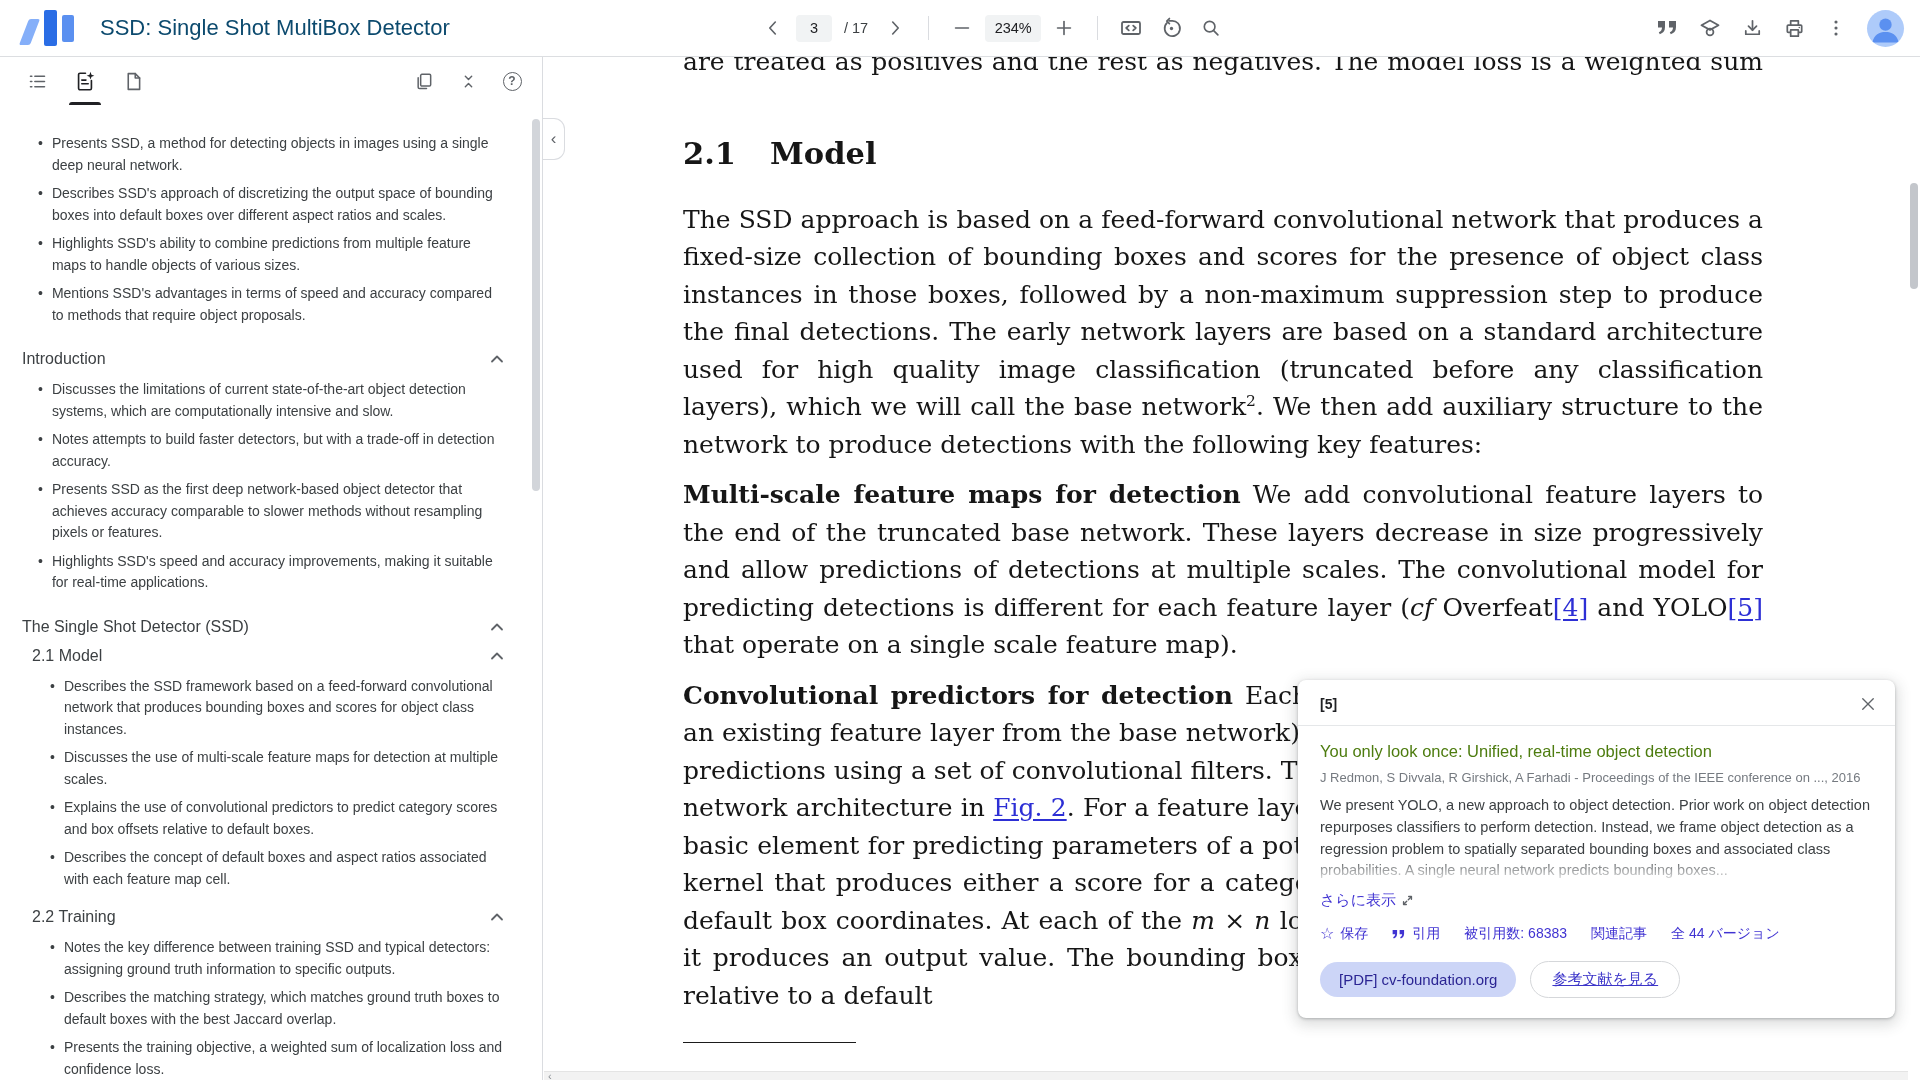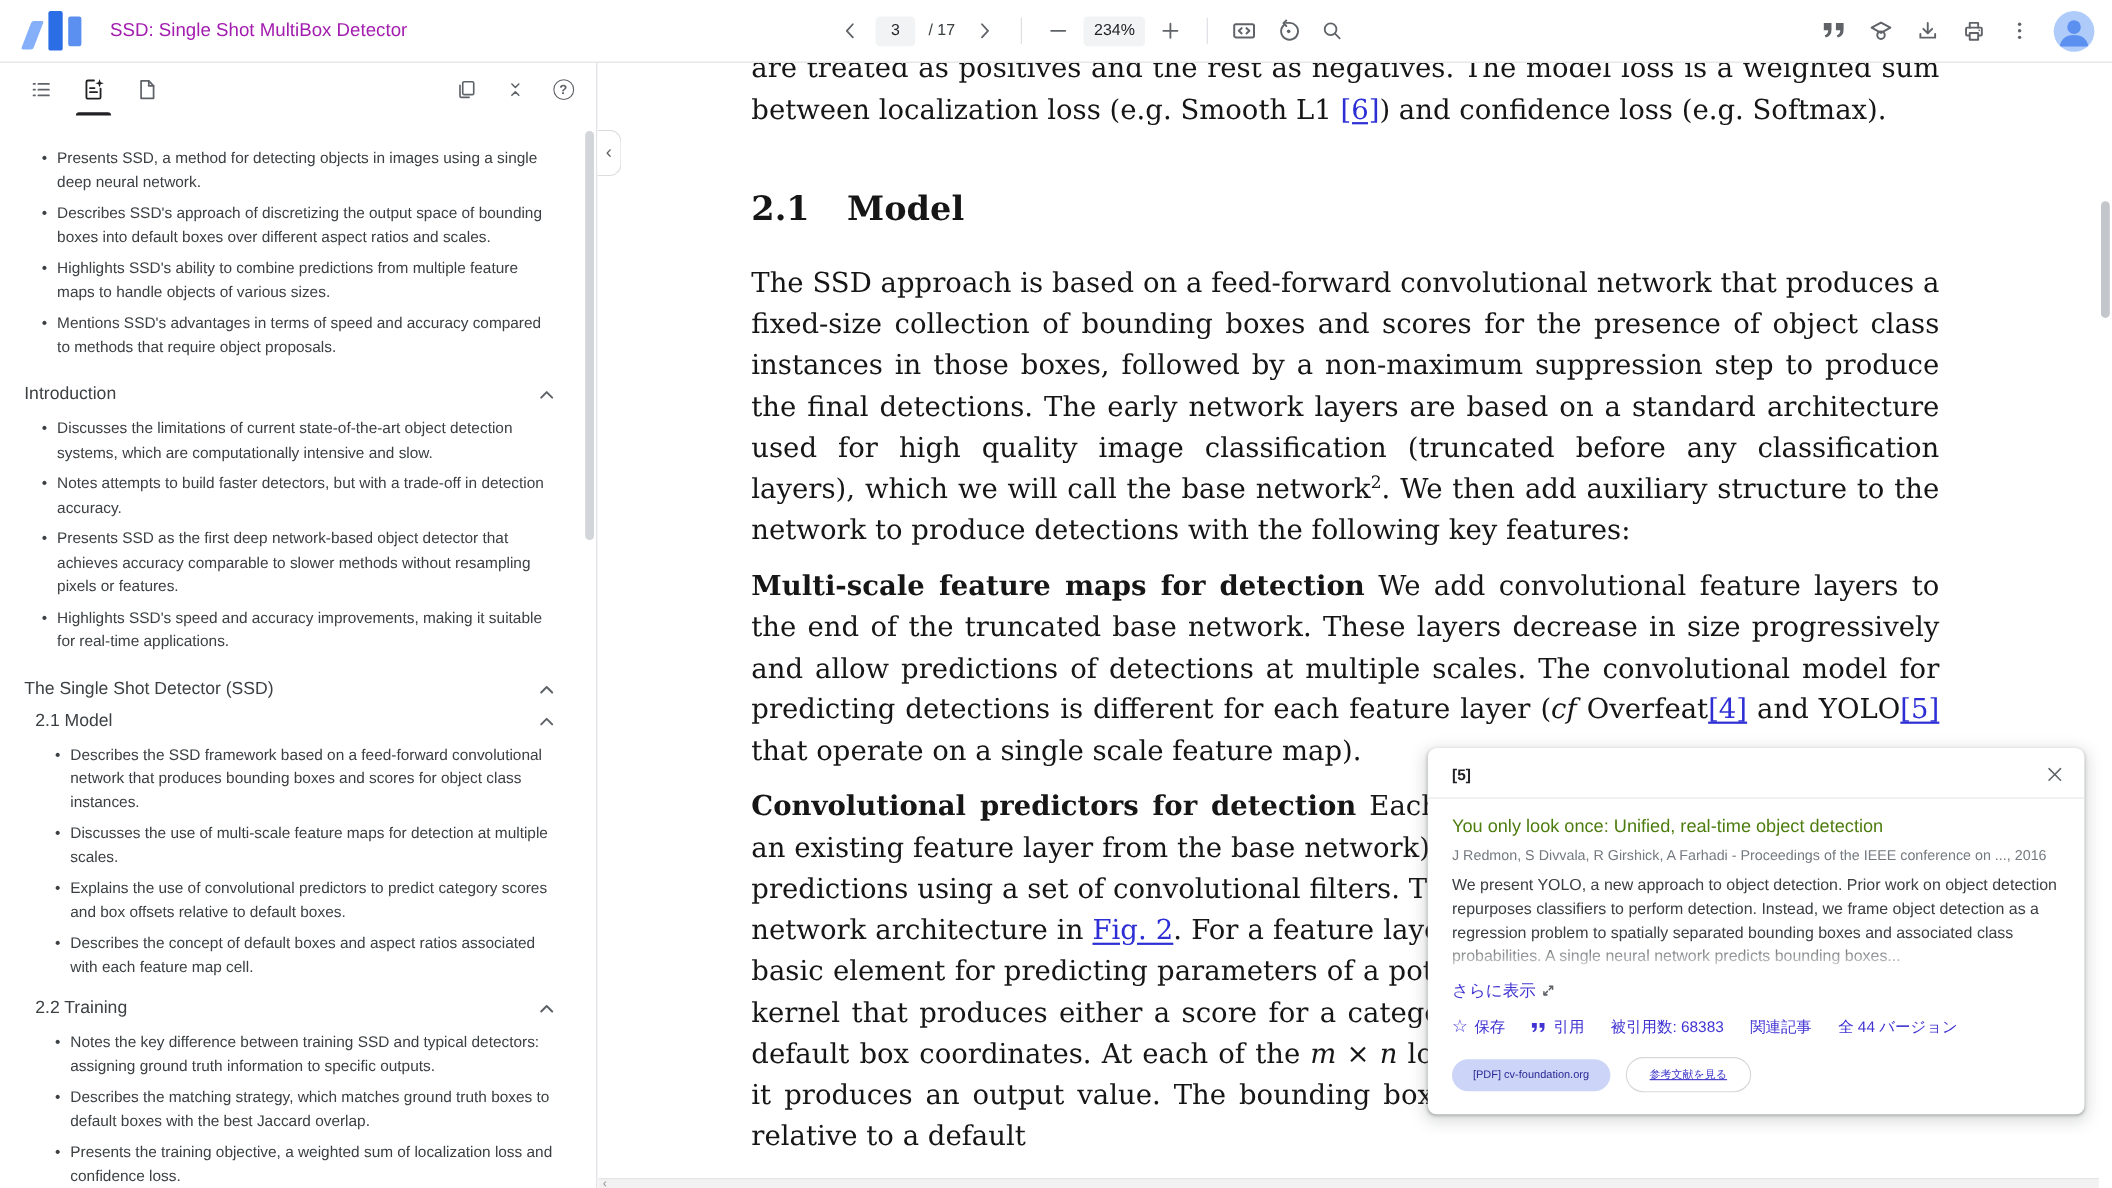--- a/index.html
+++ b/index.html
@@ -10,21 +10,21 @@
   .toolbar { position:fixed; top:0; left:0; right:0; height:57px; background:#fff;
              border-bottom:1px solid #dcdee1; display:flex; align-items:center; z-index:80; }
   .tb-left { display:flex; align-items:center; padding-left:22px; }
   .logo { position:relative; width:58px; height:40px; margin-right:20px; }
   .logo .l-slash { position:absolute; left:2px; top:11px; width:11px; height:26px;
                    background:#85aff9; transform:skewX(-21deg); border-radius:2px; }
   .logo .l-mid { position:absolute; left:22px; top:2px; width:13px; height:36px;
                  background:#2a6de5; border-radius:2px; }
   .logo .l-right { position:absolute; left:40px; top:7px; width:12px; height:27px;
                    background:#5b90f0; border-radius:2px; }
-  .tb-title { font-size:17px; color:#a21caf; }
+  .tb-title { font-size:22px; color:#0c4a6e; }
   .tb-center { position:absolute; left:756px; display:flex; align-items:center; gap:6px; height:57px; }
   .icon-btn { display:flex; align-items:center; justify-content:center; width:34px; height:34px;
               border:none; background:transparent; cursor:pointer; border-radius:50%; padding:0; }
   .valbox { background:#f1f3f4; border-radius:4px; min-width:36px; height:27px; padding:0 8px;
             display:flex; align-items:center; justify-content:center; font-size:14.5px; color:#202124; }
   .pg-total { font-size:14.5px; color:#3c4043; margin:0 4px 0 6px; white-space:pre; }
   .tb-sep { width:1px; height:24px; background:#dadce0; margin:0 10px; }
   .tb-right { margin-left:auto; display:flex; align-items:center; gap:8px; padding-right:16px; }
   .avatar { width:37px; height:37px; border-radius:50%; background:#aecbfa; overflow:hidden;
             position:relative; cursor:pointer; margin-left:6px; }
@@ -104,21 +104,21 @@
   .pp-abs { font-size:14.5px; line-height:21.8px; color:#3c4043; text-align:left; }
   .pp-fade { position:absolute; left:0; right:0; bottom:0; height:26px;
              background:linear-gradient(to bottom, rgba(255,255,255,0), rgba(255,255,255,.92)); }
   .pp-more { margin-top:9px; display:inline-flex; align-items:center; gap:6px; font-size:15px;
              color:#4033d2; cursor:pointer; }
   .pp-actions { margin-top:15px; display:flex; align-items:center; gap:24px; font-size:14px;
                 color:#4033d2; }
   .pp-act { display:inline-flex; align-items:center; gap:6px; cursor:pointer; white-space:nowrap; }
   .star-ic { font-size:16px; line-height:1; }
   .pp-buttons { margin-top:18px; display:flex; align-items:center; gap:14px; }
-  .btn-pill { border-radius:19px; font-size:10px; padding:9px 19px; cursor:pointer; border:none; }
+  .btn-pill { border-radius:19px; font-size:15px; padding:9px 19px; cursor:pointer; border:none; }
   .btn-pdf { background:#ccd5f7; color:#2b2593; }
   .btn-refs { background:#fff; color:#3c35c9; border:1px solid #d5d7da; padding:8px 21px;text-decoration:underline; }
 </style>
 </head>
 <body>
 
 <header class="toolbar">
   <div class="tb-left">
     <div class="logo">
       <div class="l-slash"></div>
@@ -372,21 +372,20 @@
     </div>
 
   </div>
   <div class="sb-thumb"></div>
 </aside>
 <div class="sb-collapse-tab"></div>
 
 <main class="main">
   <div class="page-col">
     <div class="line-just">are treated as positives and the rest as negatives. The model loss is a weighted sum</div>
-    <div><span>between localization loss (e.g. Smooth L1 </span><span class="plink">[6]</span><span>) and confidence loss (e.g. Softmax).</span></div>
 
     <div class="doc-h2">
       <span class="hnum">2.1</span><span>Model</span>
     </div>
 
     <p class="p1"><span>The SSD approach is based on a feed-forward convolutional network that produces a fixed-size collection of bounding boxes and scores for the presence of object class instances in those boxes, followed by a non-maximum suppression step to produce the final detections. The early network layers are based on a standard architecture used for high quality image classification (truncated before any classification layers), which we will call the base network</span><sup class="fnmark">2</sup><span>. We then add auxiliary structure to the network to produce detections with the following key features:</span></p>
 
     <p class="pmid"><span class="blead">Multi-scale feature maps for detection</span><span> We add convolutional feature layers to the end of the truncated base network. These layers decrease in size progressively and allow predictions of detections at multiple scales. The convolutional model for predicting detections is different for each feature layer (</span><span class="mi">cf</span><span> Overfeat</span><span class="plink">[4]</span><span> and YOLO</span><span class="plink">[5]</span><span> that operate on a single scale feature map).</span></p>
 
     <p class="pmid"><span class="blead">Convolutional predictors for detection</span><span> Each added feature layer (or optionally an existing feature layer from the base network) can produce a fixed set of detection predictions using a set of convolutional filters. These are indicated on top of the SSD network architecture in </span><span class="plink">Fig. 2</span><span>. For a feature layer of size </span><span class="mi">m × n</span><span> with </span><span class="mi">p</span><span> channels, the basic element for predicting parameters of a potential detection is a </span><span class="mi">3 × 3 × p</span><span> small kernel that produces either a score for a category, or a shape offset relative to the default box coordinates. At each of the </span><span class="mi">m × n</span><span> locations where the kernel is applied, it produces an output value. The bounding box offset output values are measured relative to a default</span></p>

